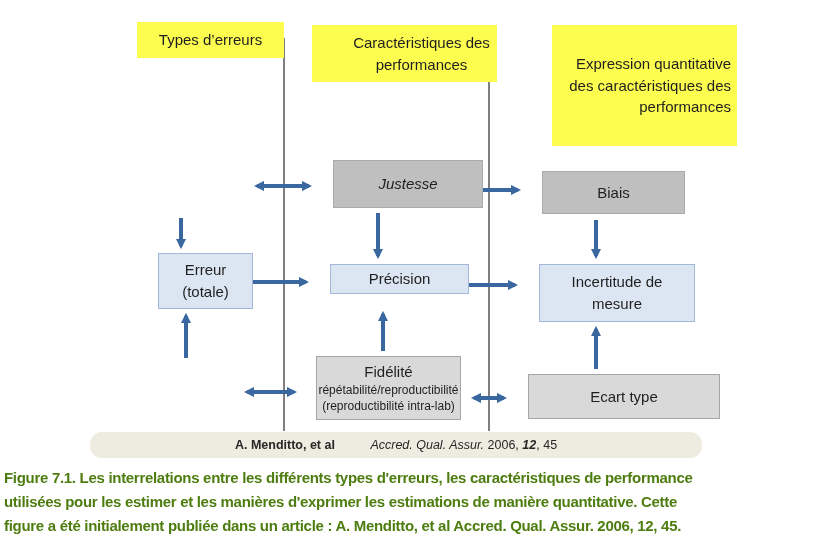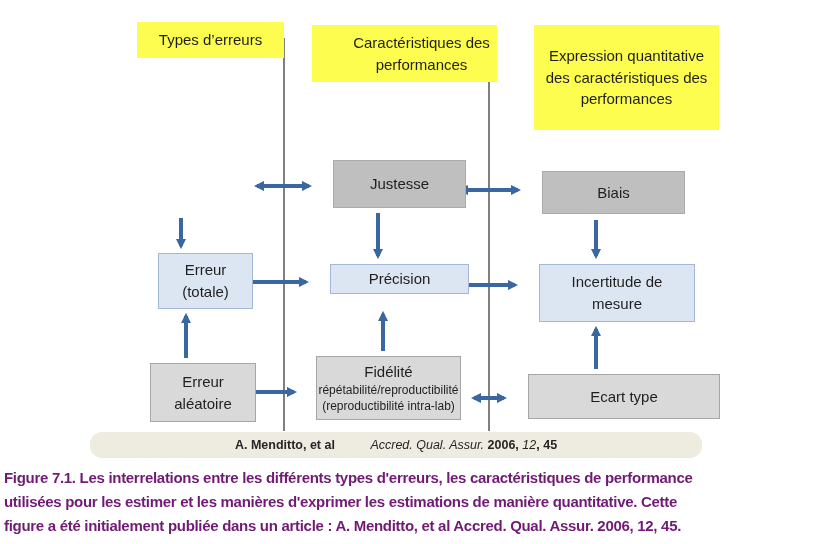--- a/index.html
+++ b/index.html
@@ -50,23 +50,23 @@
     background: #d9d9d9;
     border: 1px solid #a6a6a6;
   }
   .blue {
     background: #dce6f2;
     border: 1px solid #a3b8d8;
   }
   
   .hdr-types      { left:120px; top:22px;  width:147px; height:36px; }
   .hdr-caract     { left:295px; top:25px;  width:185px; height:57px;padding-left:40px; }
-  .hdr-expr       { left:517px; top:25px;  width:185px; height:105px; }
+  .hdr-expr       { left:535px; top:25px;  width:185px; height:121px;text-align:right; }
   .n-err-sys      { left:112px; top:151px; width:137px; height:62px; }
-  .n-justesse     { left:316px; top:160px; width:133px; height:48px; }
+  .n-justesse     { left:316px; top:160px; width:150px; height:48px;font-style:italic; }
   .n-biais        { left:525px; top:171px; width:143px; height:43px; }
   .n-err-totale   { left:141px; top:253px; width:95px;  height:56px; }
   .n-precision    { left:313px; top:264px; width:139px; height:30px; }
   .n-incertitude  { left:522px; top:264px; width:156px; height:58px; }
   .n-err-alea     { left:133px; top:363px; width:106px; height:59px; }
   .n-fidelite     { left:299px; top:356px; width:145px; height:64px; line-height:1.3; }
   .n-ecart        { left:511px; top:374px; width:192px; height:45px; }
   .fid-small {
     font-size: 12px;
     line-height: 1.35;
@@ -80,31 +80,31 @@
     display: flex;
     align-items: center;
     justify-content: center;
     font-size: 12.5px;
     font-weight: 600;
     color: #262626;
     white-space: pre;
     border-radius: 12px;
   }
   #citation-bar .it   { font-style: italic; font-weight: 400; margin-left: 32px; }
-  #citation-bar .b    { font-weight: 700; }
-  #citation-bar .bi   { font-weight: 400; font-style: italic; }
+  #citation-bar .b    { font-weight: 400; }
+  #citation-bar .bi   { font-weight: 700; font-style: italic; }
   #caption {
     position: absolute;
     left: 4px; top: 466px;
     width: 808px;
     font-size: 15px;
     font-weight: 700;
     letter-spacing: -0.3px;
     line-height: 24px;
-    color: #701a75;
+    color: #4d7c0f;
   }
 </style>
 </head>
 <body>
 
 <div id="page">
   <div id="diagram">
 
     <svg id="arrow-layer" width="814" height="460" viewBox="0 0 814 460">
       <defs>
@@ -136,21 +136,20 @@
     <div class="node hdr hdr-caract">Caractéristiques des performances</div>
     <div class="node hdr hdr-expr">Expression quantitative des caractéristiques des performances</div>
 
     <div class="node gray-dark n-justesse">Justesse</div>
     <div class="node blue n-err-totale">Erreur (totale)</div>
 
     <div class="node gray-dark n-biais">Biais</div>
     <div class="node blue n-precision">Précision</div>
     <div class="node blue n-incertitude">Incertitude de mesure</div>
 
-    <div class="node gray-light n-err-alea">Erreur aléatoire</div>
     <div class="node gray-light n-fidelite">
       <span>Fidélité</span>
       <span class="fid-small">répétabilité/reproductibilité</span>
       <span class="fid-small">(reproductibilité intra-lab)</span>
     </div>
     <div class="node gray-light n-ecart">Ecart type</div>
 
     <div id="citation-bar"><span>A. Menditto, et al </span><span class="it">Accred. Qual. Assur.</span><span class="b"> 2006, </span><span class="bi">12</span><span class="b">, 45</span></div>
   </div>
 

